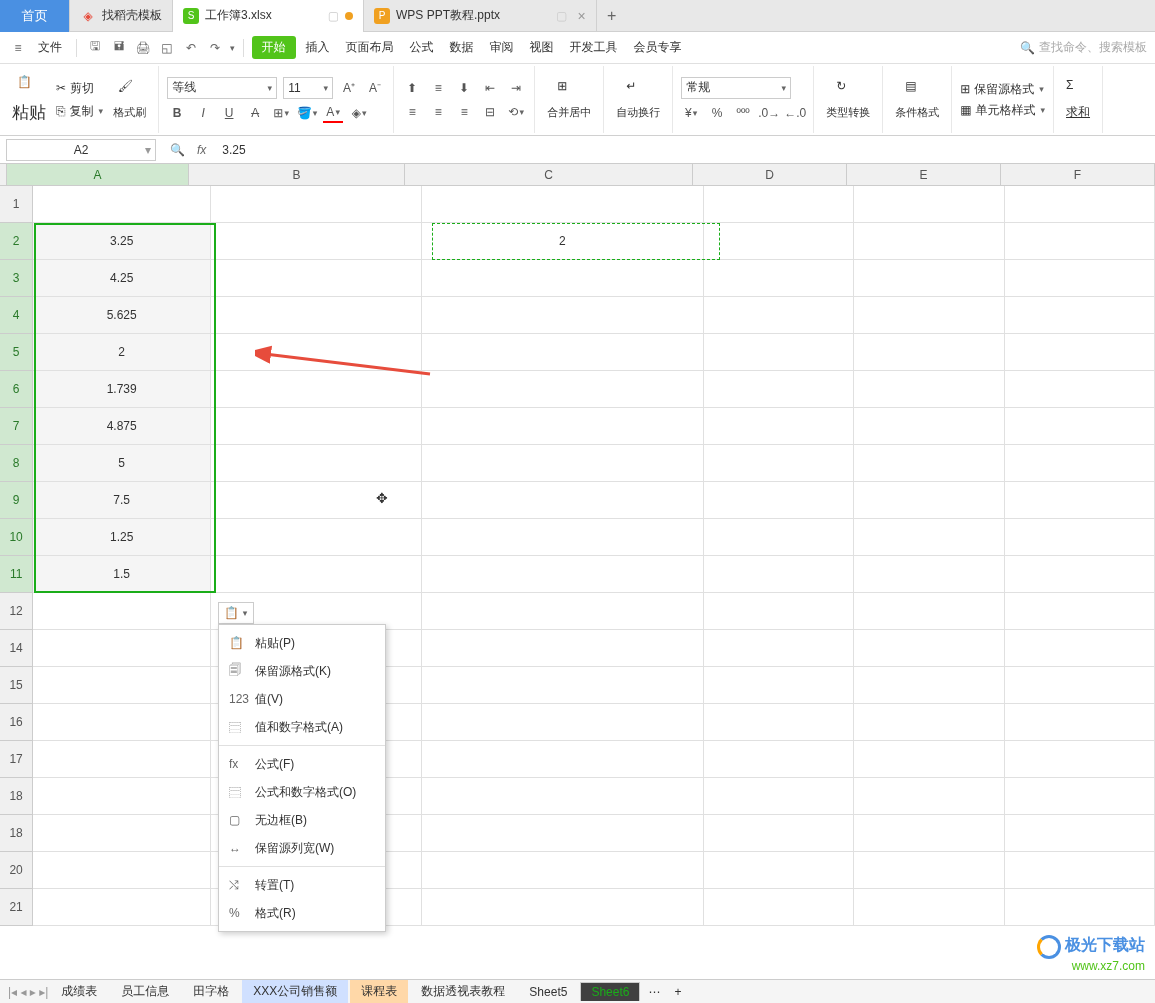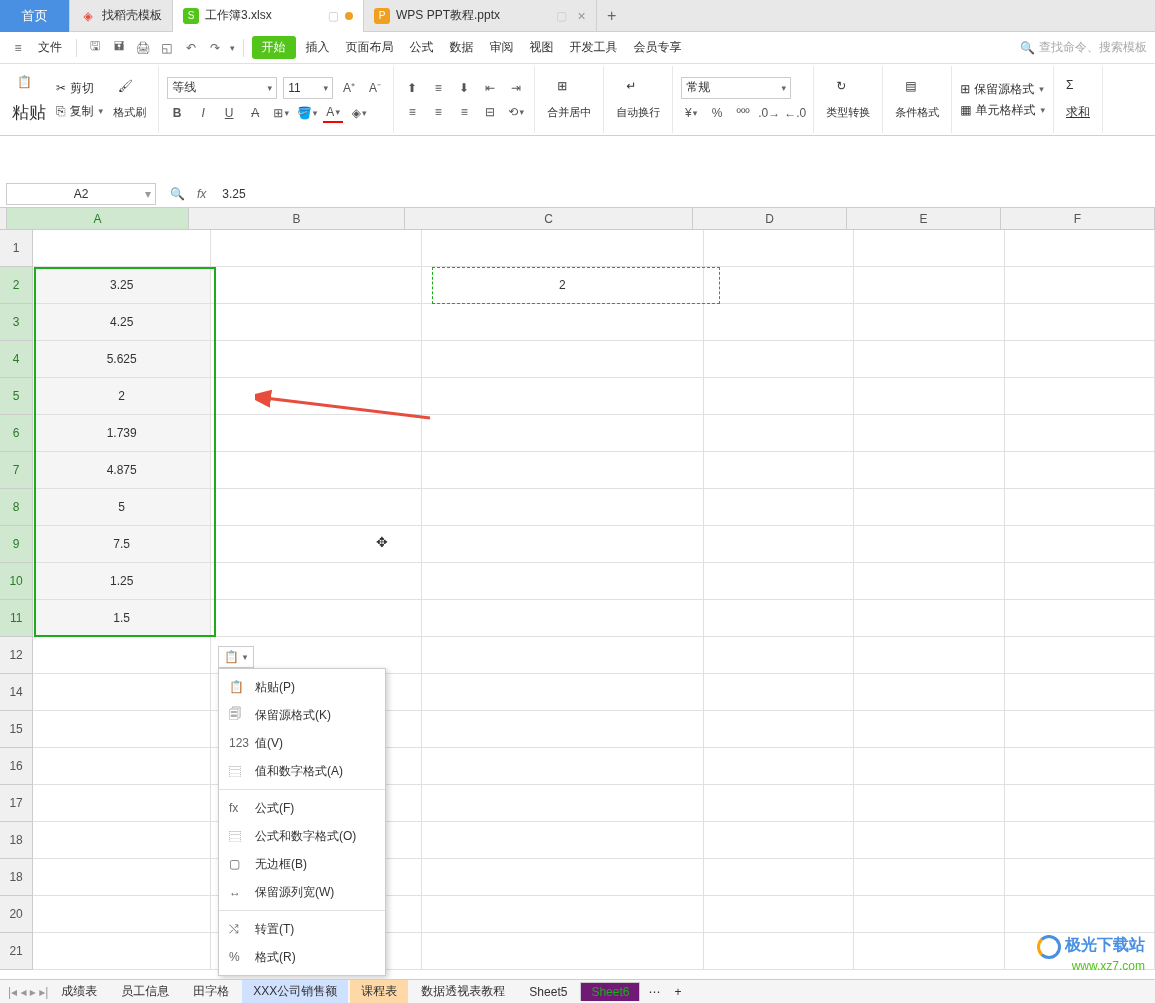--- a/index.html
+++ b/index.html
@@ -30,21 +30,21 @@
     .ribbon-group { display: flex; flex-direction: column; padding: 0 8px; border-right: 1px solid #e8e8e8; justify-content: center; gap: 4px; }
     .ribbon-row { display: flex; align-items: center; gap: 6px; }
     .ribbon-btn-v { display: flex; flex-direction: column; align-items: center; gap: 2px; cursor: pointer; padding: 2px 4px; }
     .ribbon-btn-v .ico { width: 24px; height: 24px; }
     .ribbon-small { display: flex; align-items: center; gap: 4px; cursor: pointer; font-size: 12px; }
     .font-select { border: 1px solid #ccc; height: 22px; padding: 0 4px; font-size: 12px; display: flex; align-items: center; justify-content: space-between; }
     .icon-btn { width: 20px; height: 20px; display: flex; align-items: center; justify-content: center; cursor: pointer; color: #555; }
     .drop-arrow { font-size: 9px; color: #666; margin-left: 1px; }
     
     
-    .formula-bar { height: 28px; display: flex; align-items: center; border-bottom: 1px solid #ccc; margin-top: 44px; }
+    .formula-bar { height: 28px; display: flex; align-items: center; border-bottom: 1px solid #ccc; }
     .name-box { width: 150px; border: 1px solid #ccc; height: 22px; margin: 0 6px; display: flex; align-items: center; justify-content: center; position: relative; }
     .name-box .drop { position: absolute; right: 4px; color: #999; }
     .fx-area { display: flex; align-items: center; gap: 12px; padding: 0 8px; }
     .fx-icon { font-style: italic; color: #666; }
     .formula-input { flex: 1; padding: 0 8px; }
     
     
     .grid-area { position: relative; }
     .col-headers { display: flex; height: 22px; background: #f0f0f0; border-bottom: 1px solid #ccc; }
     .corner { width: 34px; border-right: 1px solid #ccc; background: #f0f0f0; }
@@ -68,21 +68,21 @@
     
     
     .arrow { position: absolute; pointer-events: none; }
     
     
     .sheet-tabs { position: absolute; bottom: 0; left: 0; right: 0; height: 24px; background: #f5f5f5; border-top: 1px solid #ccc; display: flex; align-items: center; padding: 0 8px; gap: 2px; }
     .sheet-nav { display: flex; gap: 4px; color: #999; }
     .sheet-tab { padding: 2px 10px; border: 1px solid transparent; cursor: pointer; font-size: 12px; }
     .sheet-tab.st-blue { background: #d0e0ff; }
     .sheet-tab.st-orange { background: #ffd8a8; }
-    .sheet-tab.active { background: #701a75; border: 1px solid #ccc; border-bottom: none; color: #1aad19; }
+    .sheet-tab.active { background: #404040; border: 1px solid #ccc; border-bottom: none; color: #1aad19; }
     
     .watermark { position: absolute; right: 10px; bottom: 30px; text-align: right; }
     .watermark .wm1 { color: #4a90e2; font-size: 16px; font-weight: bold; }
     .watermark .wm2 { color: #52c41a; font-size: 12px; }
     .wm-logo { display: inline-block; width: 24px; height: 24px; border: 3px solid #4a90e2; border-left-color: #ffa500; border-radius: 50%; vertical-align: middle; margin-right: 4px; }
     
     .cursor-cross { position: absolute; font-size: 14px; color: #333; }
   </style>
 </head>
 <body>

